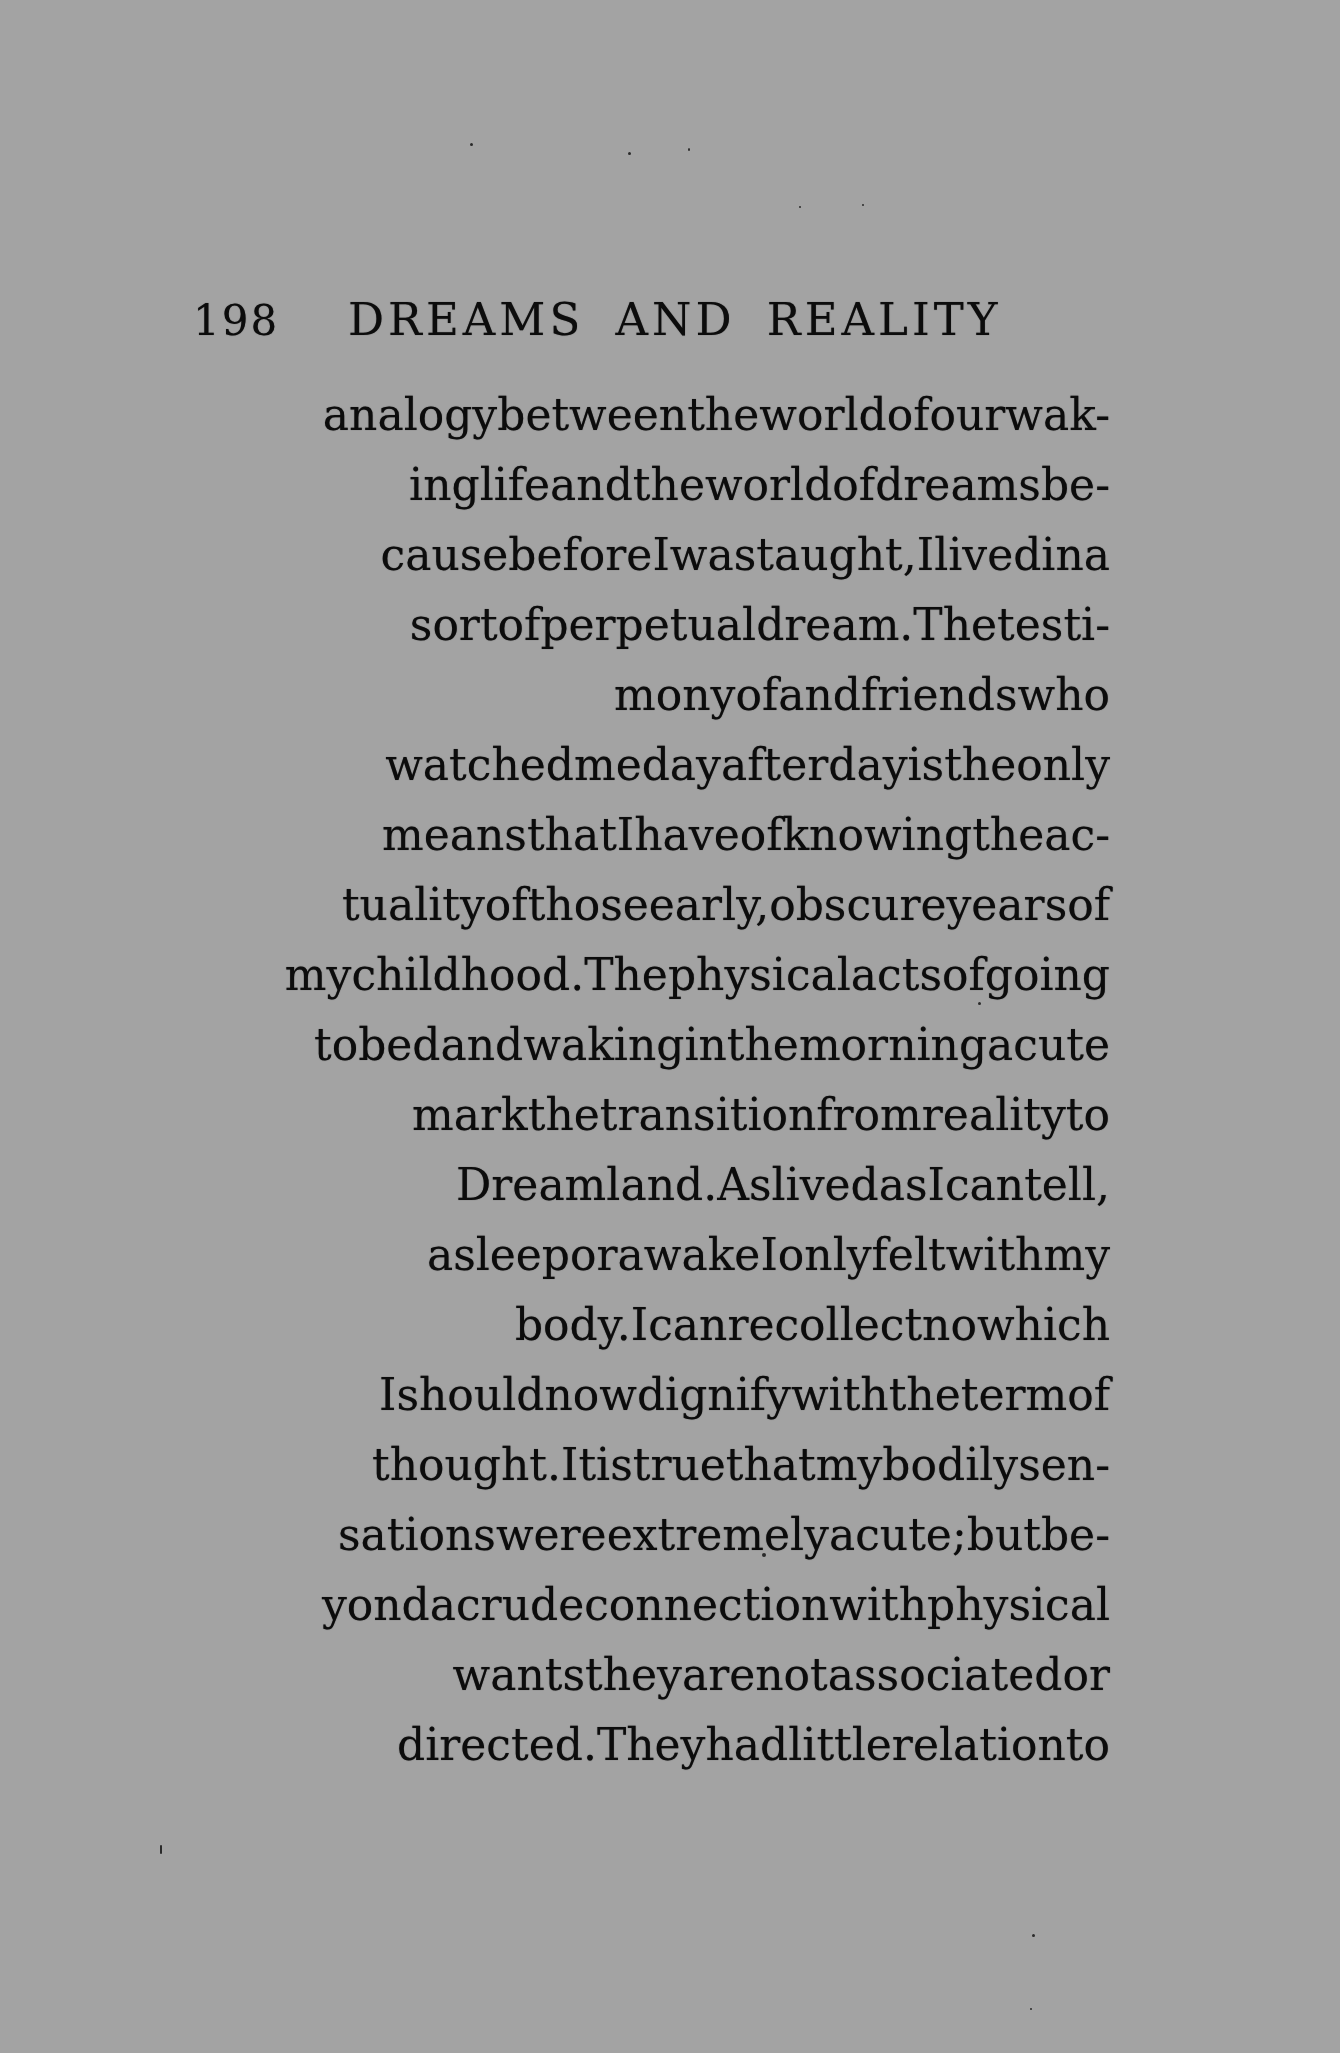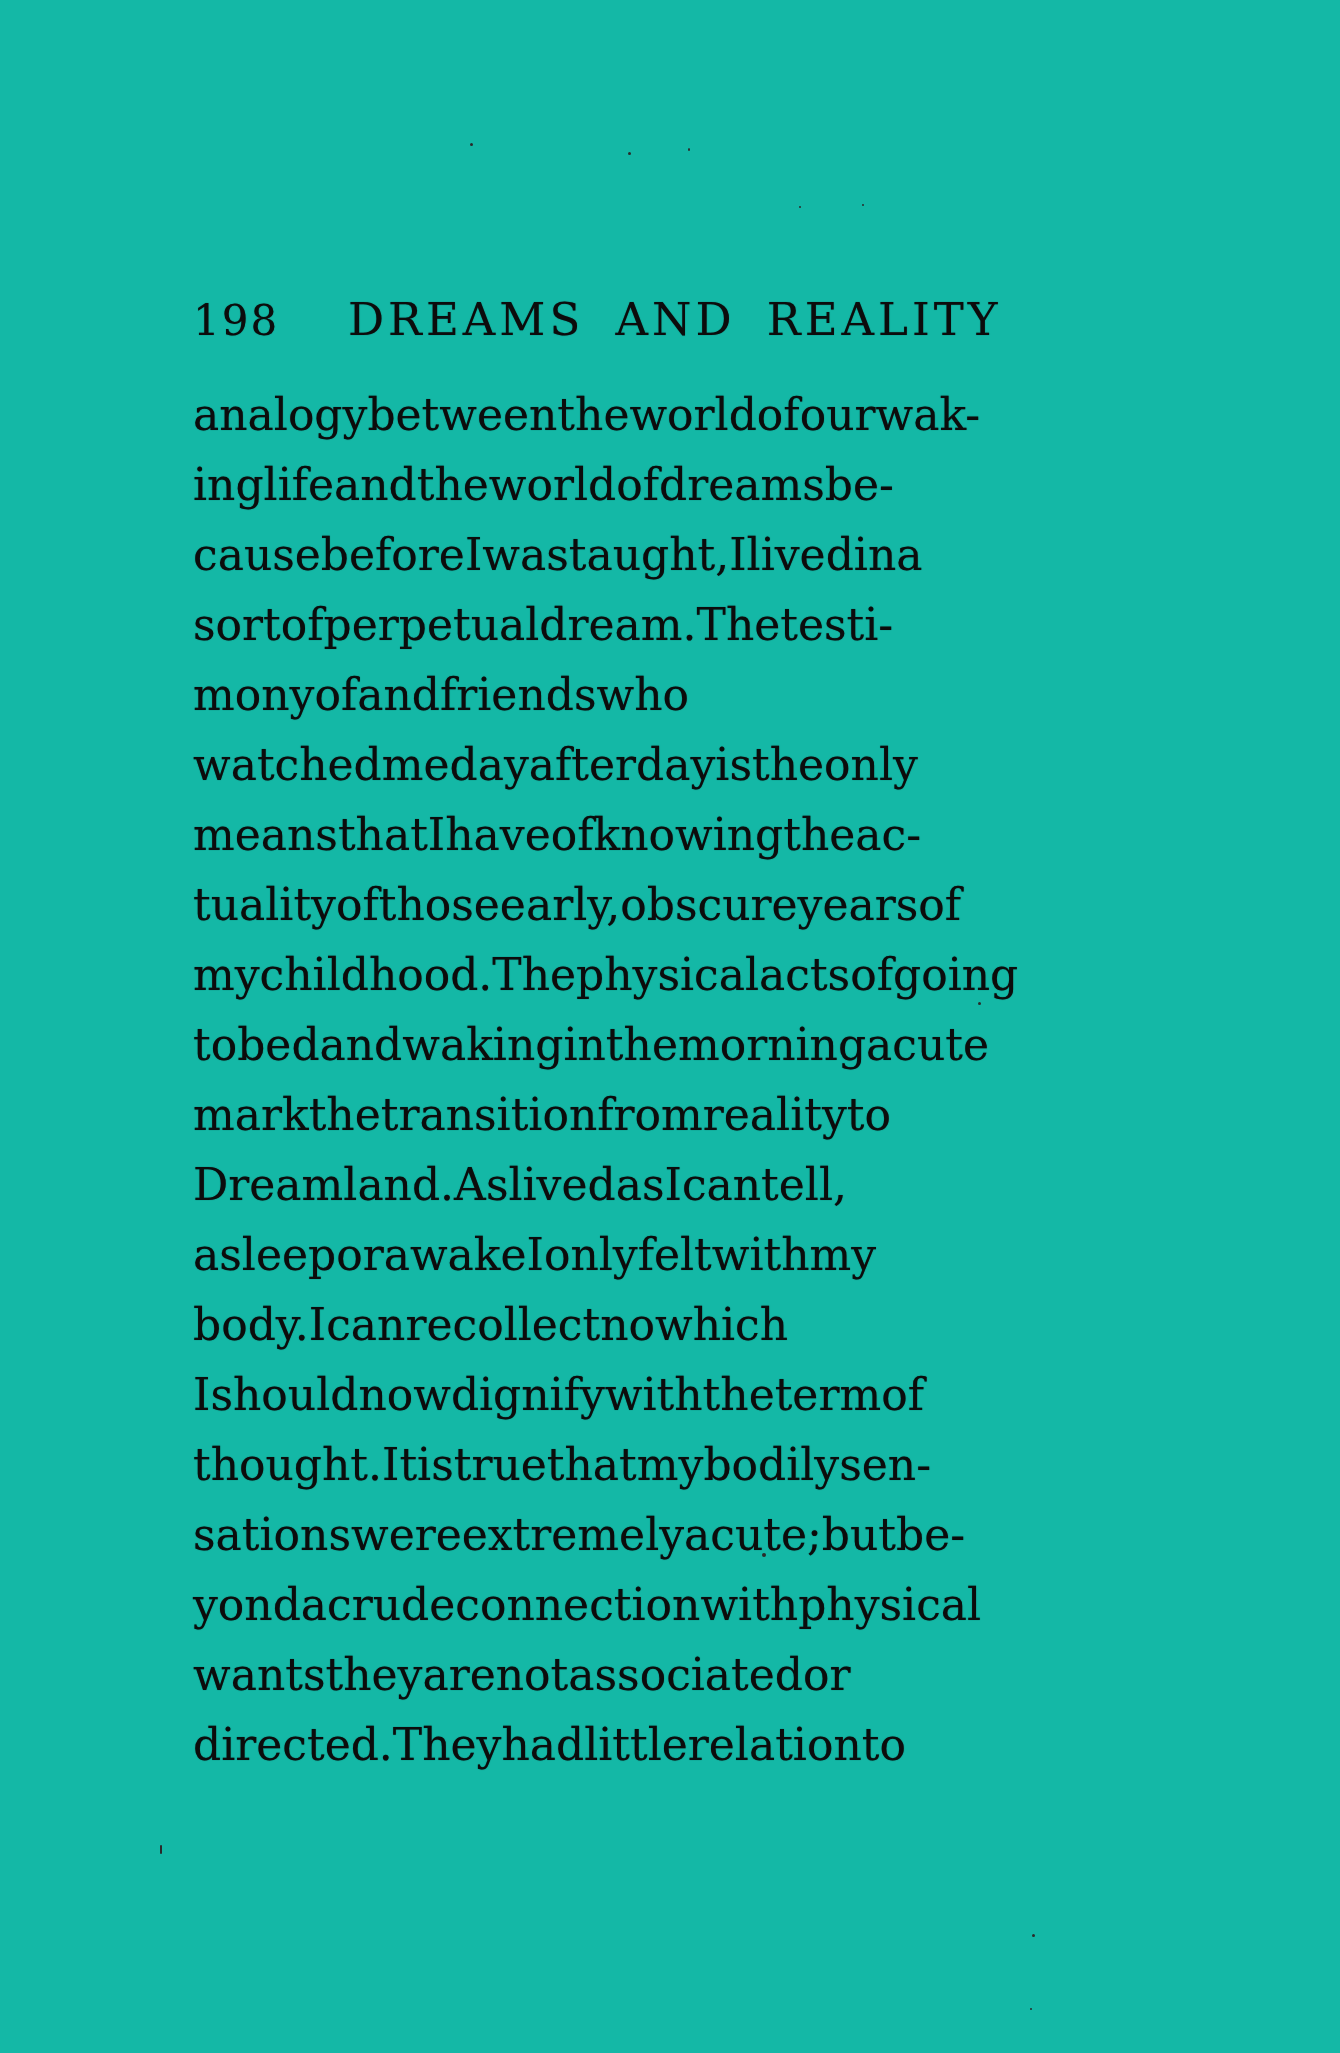--- a/index.html
+++ b/index.html
@@ -4,21 +4,21 @@
 <style>
   html, body {
     margin: 0;
     padding: 0;
     background: #ffffff;
   }
   .page {
     position: relative;
     width: 1340px;
     height: 2053px;
-    background: #14b8a6;
+    background: #a3a3a3;
     overflow: hidden;
     font-family: "DejaVu Serif", "Liberation Serif", serif;
     color: #0c0c0c;
   }
   
   .running-head {
     position: absolute;
     left: 193px;
     top: 293px;
     width: 917px;
@@ -49,21 +49,21 @@
     position: absolute;
     left: 193px;
     top: 380px;
     width: 917px;
     font-size: 44px;
     line-height: 70px;
     text-shadow: 0 0 1px rgba(10,10,10,0.55);
   }
   .line {
     display: flex;
-    justify-content: flex-start;
+    justify-content: flex-end;
     white-space: nowrap;
     height: 70px;
   }
   
   .artifact {
     position: absolute;
     background: #2a2a2a;
     border-radius: 50%;
   }
   .artifact.tick { border-radius: 1px; }

